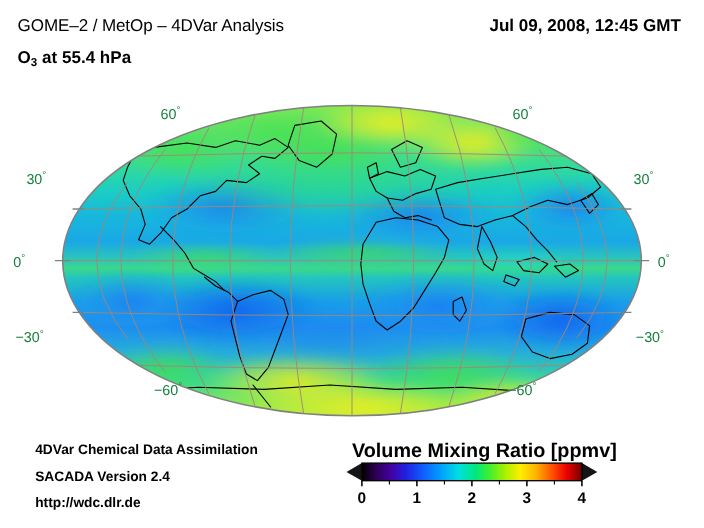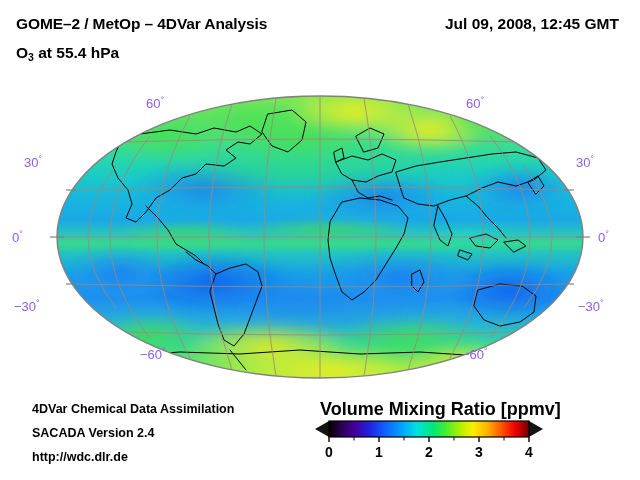--- a/index.html
+++ b/index.html
@@ -20,21 +20,21 @@
     inset: 0;
     background: #ffffff;
   }
 
   
   .title-main {
     position: absolute;
     left: 16px;
     top: 15px;
     font-size: 15.5px;
-    font-weight: bold;
+    font-weight: normal;
     letter-spacing: -0.1px;
     white-space: nowrap;
   }
   .title-sub {
     position: absolute;
     left: 16px;
     top: 44px;
     font-size: 15.5px;
     font-weight: bold;
     white-space: nowrap;
@@ -60,21 +60,21 @@
     left: 0px;
     top: 78px;
     width: 640px;
     height: 316px;
   }
   .map-svg { display: block; }
 
   .lat-label {
     position: absolute;
     font-size: 13px;
-    color: #8b5cf6;
+    color: #15803d;
     white-space: nowrap;
     font-family: "Liberation Sans", sans-serif;
   }
   .lat-label .deg {
     font-size: 9px;
     vertical-align: super;
   }
 
   
   .footer-line {

